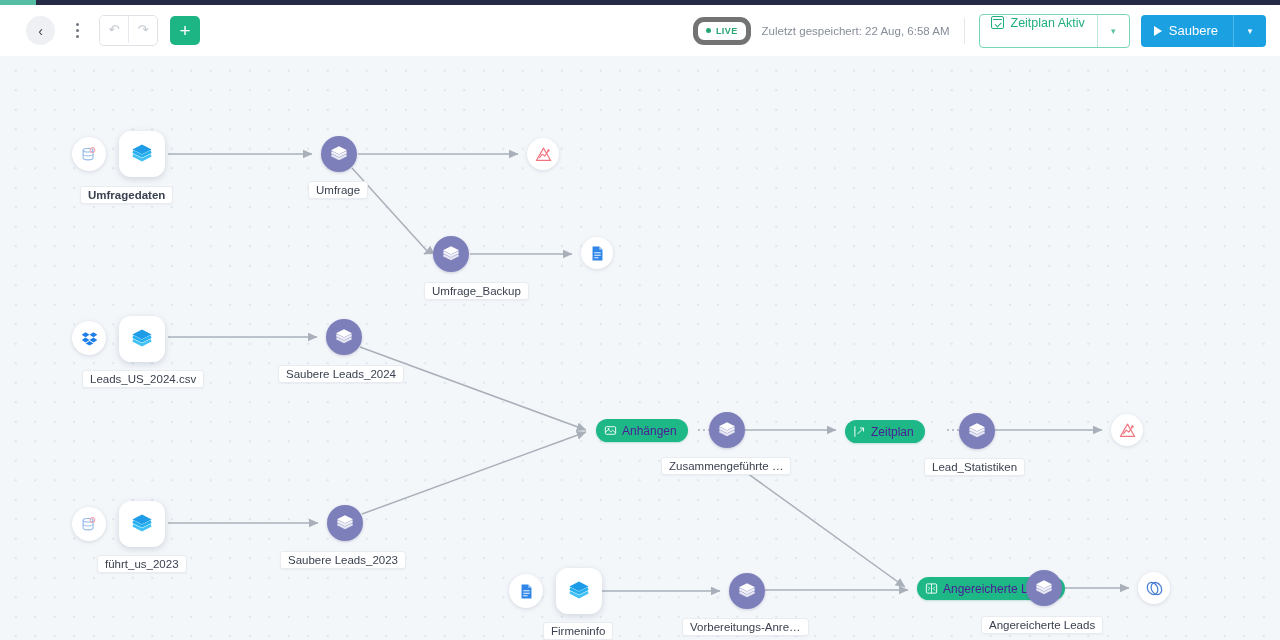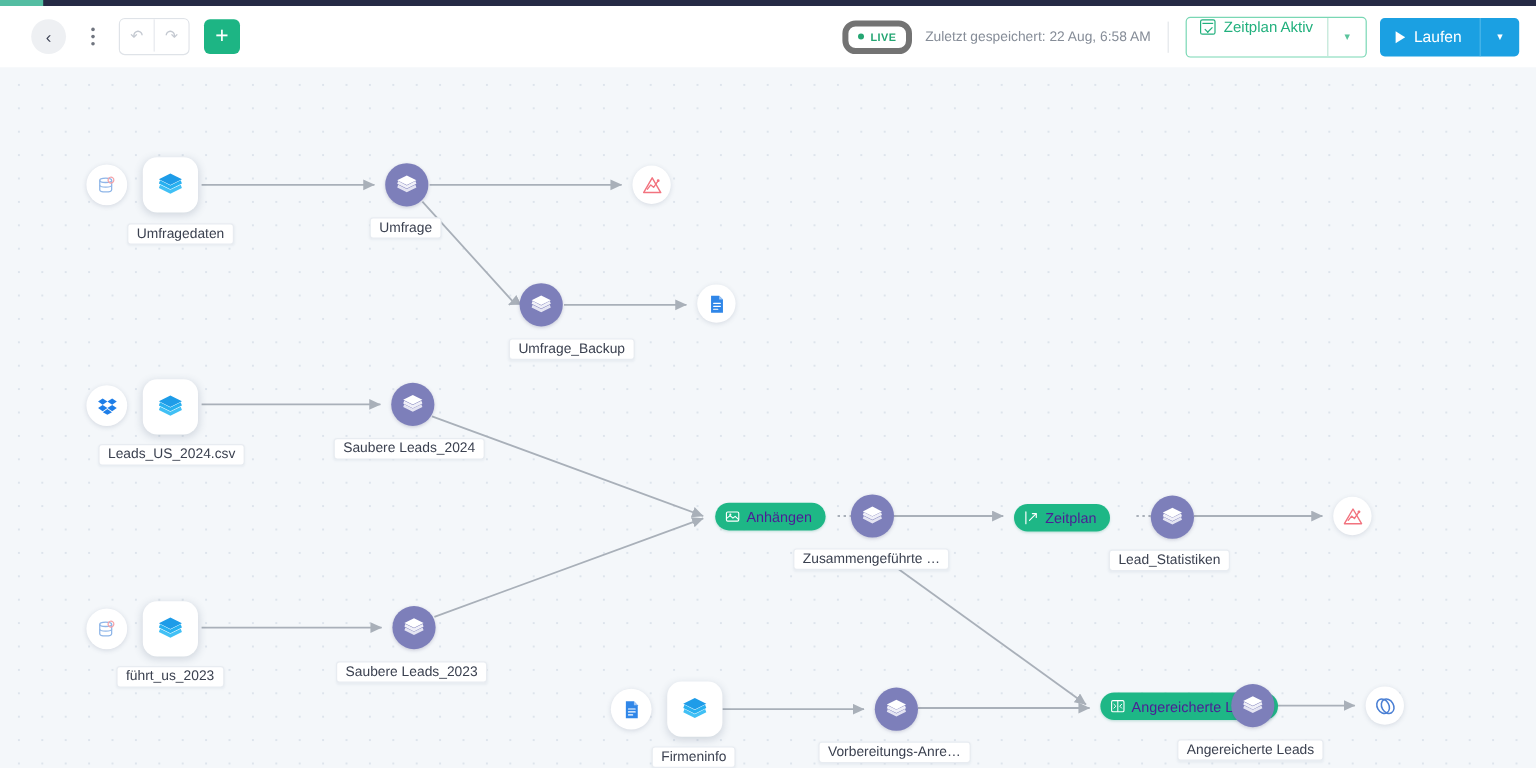--- a/index.html
+++ b/index.html
@@ -189,21 +189,21 @@
           <span>Zeitplan Aktiv</span>
         </div>
         <div class="caret">
           <span>▾</span>
         </div>
       </div>
 
       <div class="run-btn">
         <div class="main">
           <span class="play-tri"></span>
-          <span>Laufen</span>
+          <span>Saubere</span>
         </div>
         <div class="caret">
           <span>▾</span>
         </div>
       </div>
     </div>
   </div>
 
   <div class="canvas">
 
@@ -443,21 +443,21 @@
       </svg>
     </div>
 
     <div class="nd end-round" style="left:1138px;top:516px;">
       <svg width="19" height="19" viewBox="0 0 24 24">
         <ellipse cx="9.6" cy="12" rx="6.2" ry="8" fill="none" stroke="#4a7fd4" stroke-width="1.6" transform="rotate(-30 9.6 12)"></ellipse>
         <ellipse cx="14.4" cy="12" rx="6.2" ry="8" fill="none" stroke="#4a7fd4" stroke-width="1.6" transform="rotate(-30 14.4 12)"></ellipse>
       </svg>
     </div>
 
-    <div class="lbl" style="left:106px;top:130px;">Umfragedaten</div>
+    <div class="lbl" style="left:80px;top:130px;font-weight:bold;">Umfragedaten</div>
     <div class="lbl" style="left:308px;top:125px;">Umfrage</div>
     <div class="lbl" style="left:424px;top:226px;">Umfrage_Backup</div>
     <div class="lbl" style="left:82px;top:314px;">Leads_US_2024.csv</div>
     <div class="lbl" style="left:278px;top:309px;">Saubere Leads_2024</div>
     <div class="lbl" style="left:97px;top:499px;">führt_us_2023</div>
     <div class="lbl" style="left:280px;top:495px;">Saubere Leads_2023</div>
     <div class="lbl" style="left:661px;top:401px;">Zusammengeführte …</div>
     <div class="lbl" style="left:924px;top:402px;">Lead_Statistiken</div>
     <div class="lbl" style="left:543px;top:566px;">Firmeninfo</div>
     <div class="lbl" style="left:682px;top:562px;">Vorbereitungs-Anre…</div>

